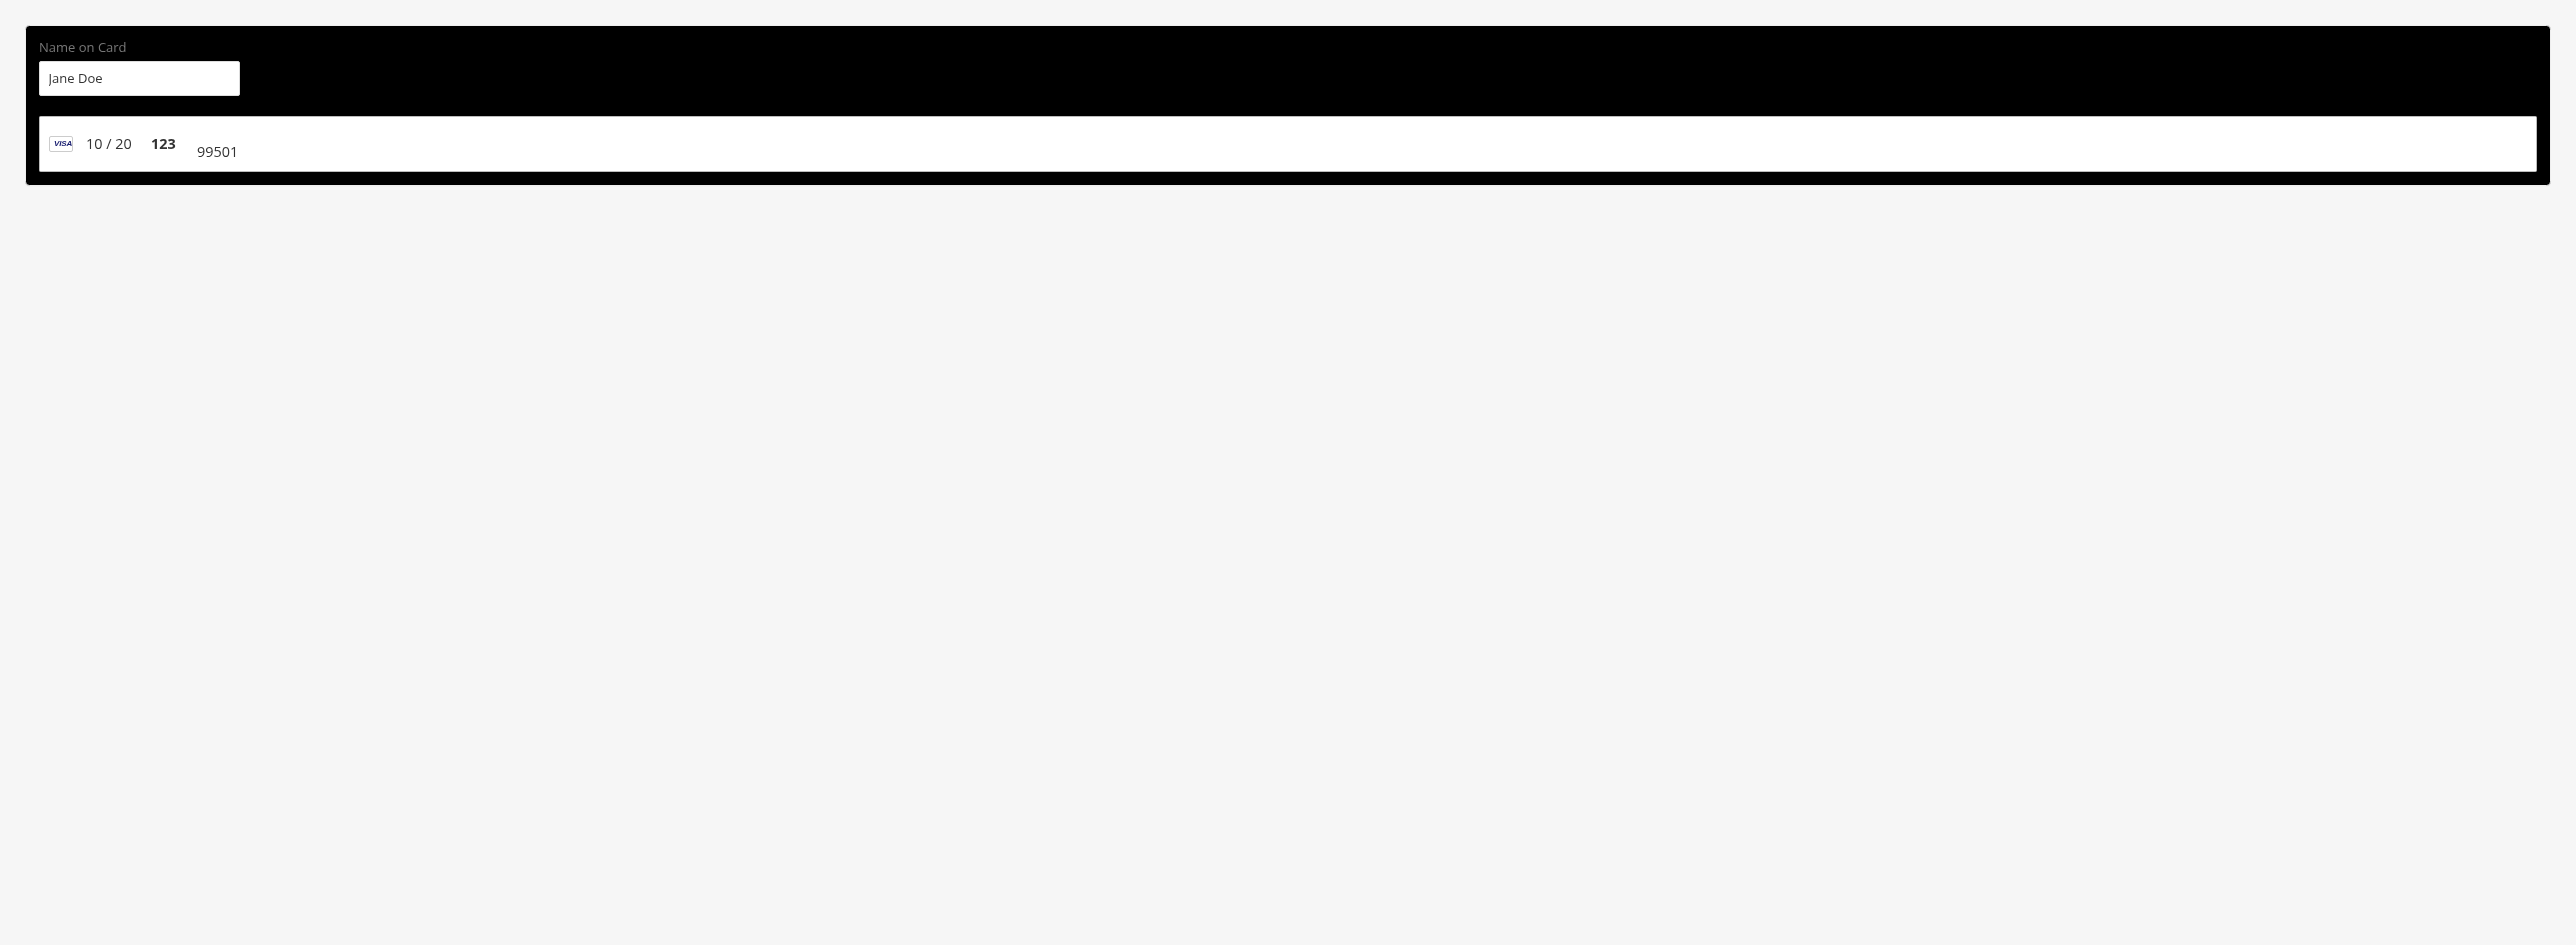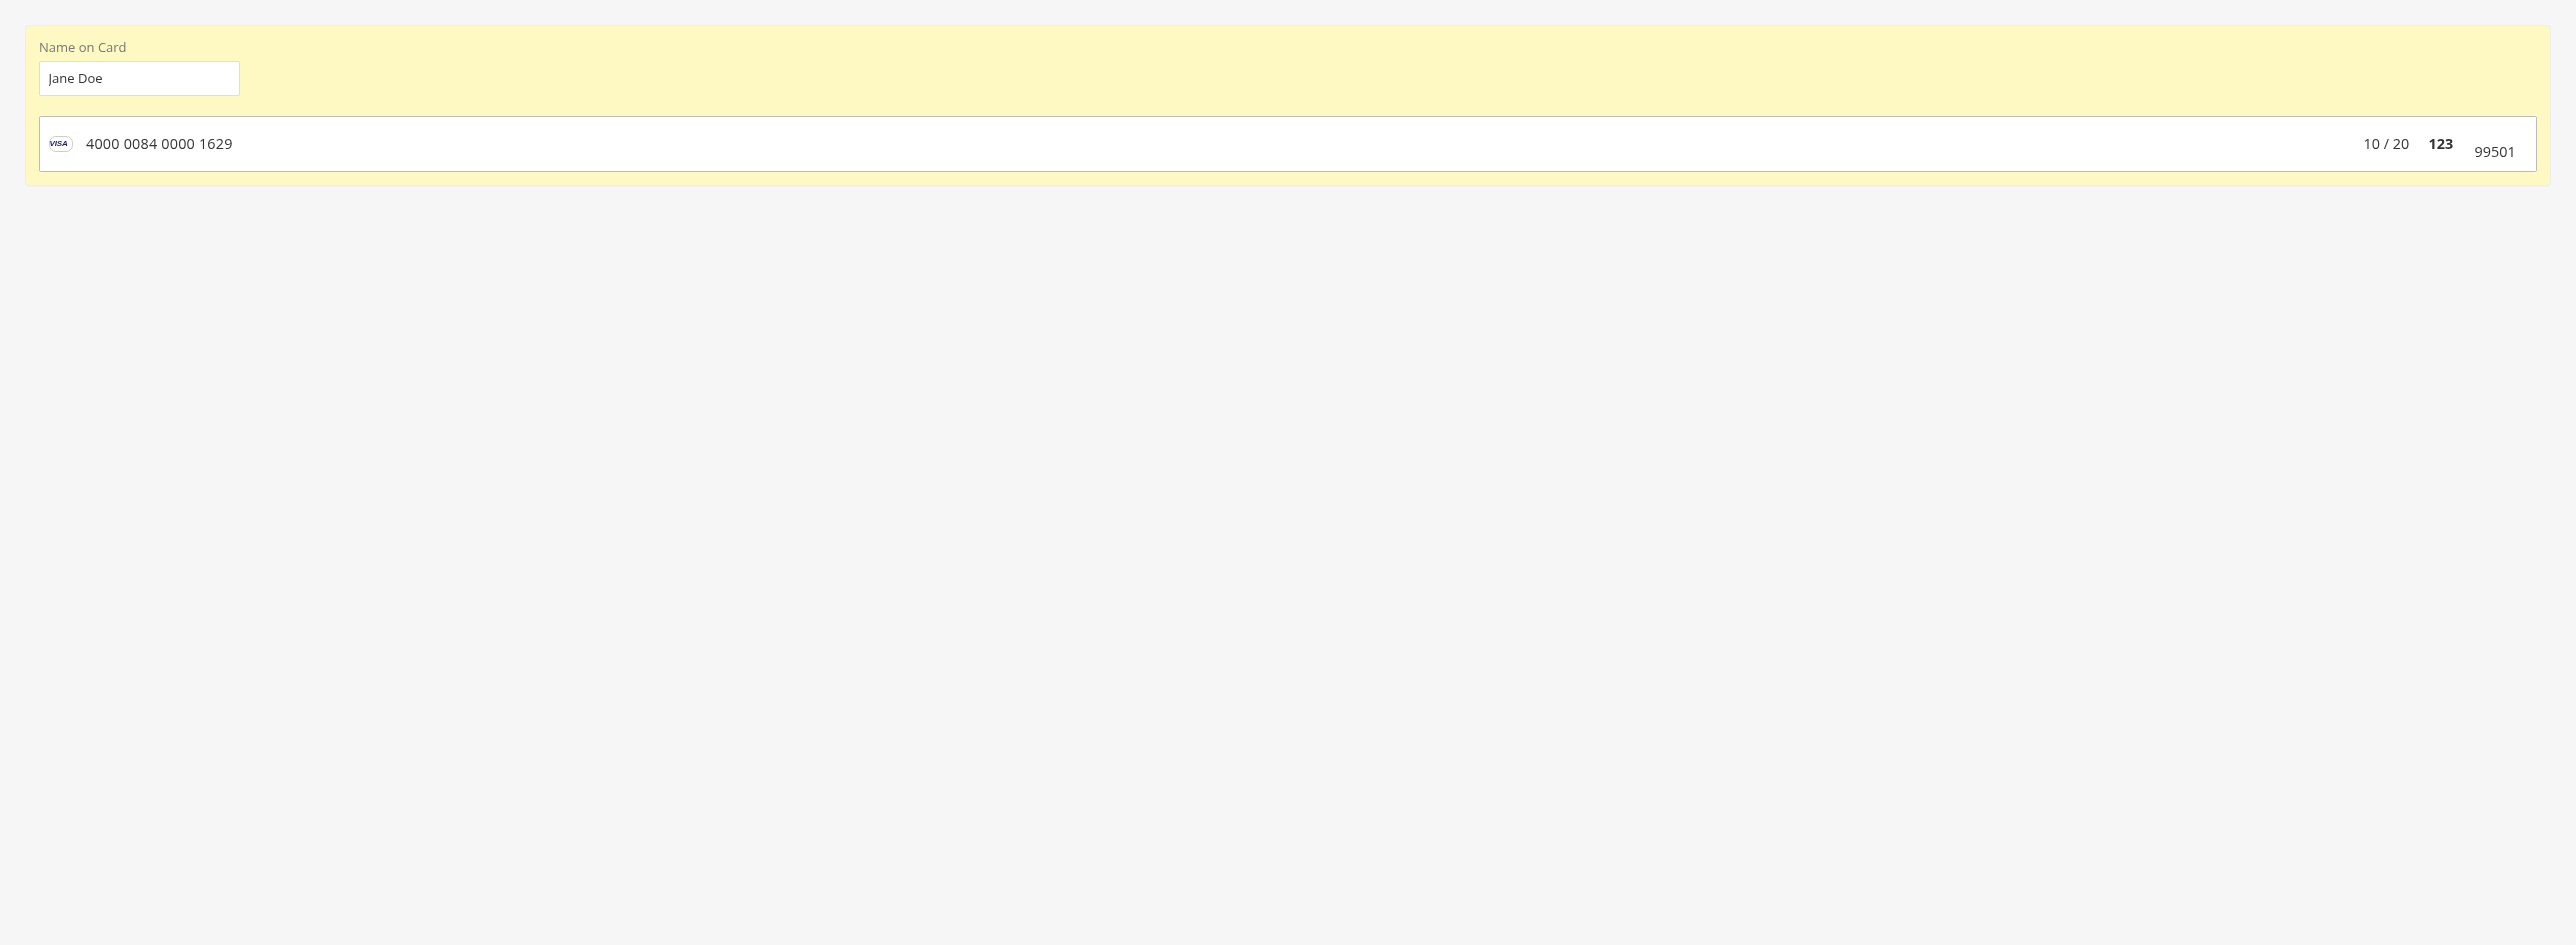--- a/index.html
+++ b/index.html
@@ -8,21 +8,21 @@
       padding: 0;
     }
     body {
       background: #f6f6f6;
       font-family: 'Segoe UI', 'Open Sans', -apple-system, BlinkMacSystemFont, sans-serif;
       padding: 25px;
       font-size: 11.5px;
       color: #333;
     }
     .card {
-      background: #fef9c3;
+      background: #000000;
       border: 0.7px solid #eee;
       border-radius: 4.3px;
       padding: 11.5px 13px 13px 13px;
       max-width: 100%;
       box-shadow: 0 0.7px 1.4px rgba(0,0,0,0.02);
     }
     .field-label {
       color: #777;
       font-size: 13px;
       margin-bottom: 5.8px;
@@ -51,25 +51,25 @@
       padding: 10px 11.5px 10px 8.6px;
       gap: 13px;
       font-size: 14.4px;
       color: #333;
       background: #fff;
     }
     .visa-badge {
       width: 24.4px;
       height: 16px;
       border: 0.7px solid #ccc;
-      border-radius: 7px;
+      border-radius: 2px;
       background: #fff;
       display: flex;
       align-items: center;
-      justify-content: flex-start;
+      justify-content: flex-end;
       flex-shrink: 0;
     }
     .visa-text {
       font-family: Arial, sans-serif;
       font-weight: 900;
       font-style: italic;
       font-size: 8px;
       letter-spacing: -0.2px;
       color: #1a1f71;
       line-height: 1;
@@ -113,21 +113,20 @@
 
   <label class="field-label">Name on Card</label>
   <input type="text" class="name-input" value="Jane Doe" style="">
 
   <div class="cc-wrap">
 
     <div class="cc-row">
       <span class="visa-badge">
         <span class="visa-text">VISA</span>
       </span>
-      <input type="text" class="cc-number" value="4000 0084 0000 1629" style="">
       <input type="text" class="cc-exp" value="10 / 20" style="">
       <input type="text" class="cc-cvc" value="123" style="">
       <input type="text" class="cc-zip" value="99501" style="">
     </div>
 
   </div>
 
 </div>
 
 

